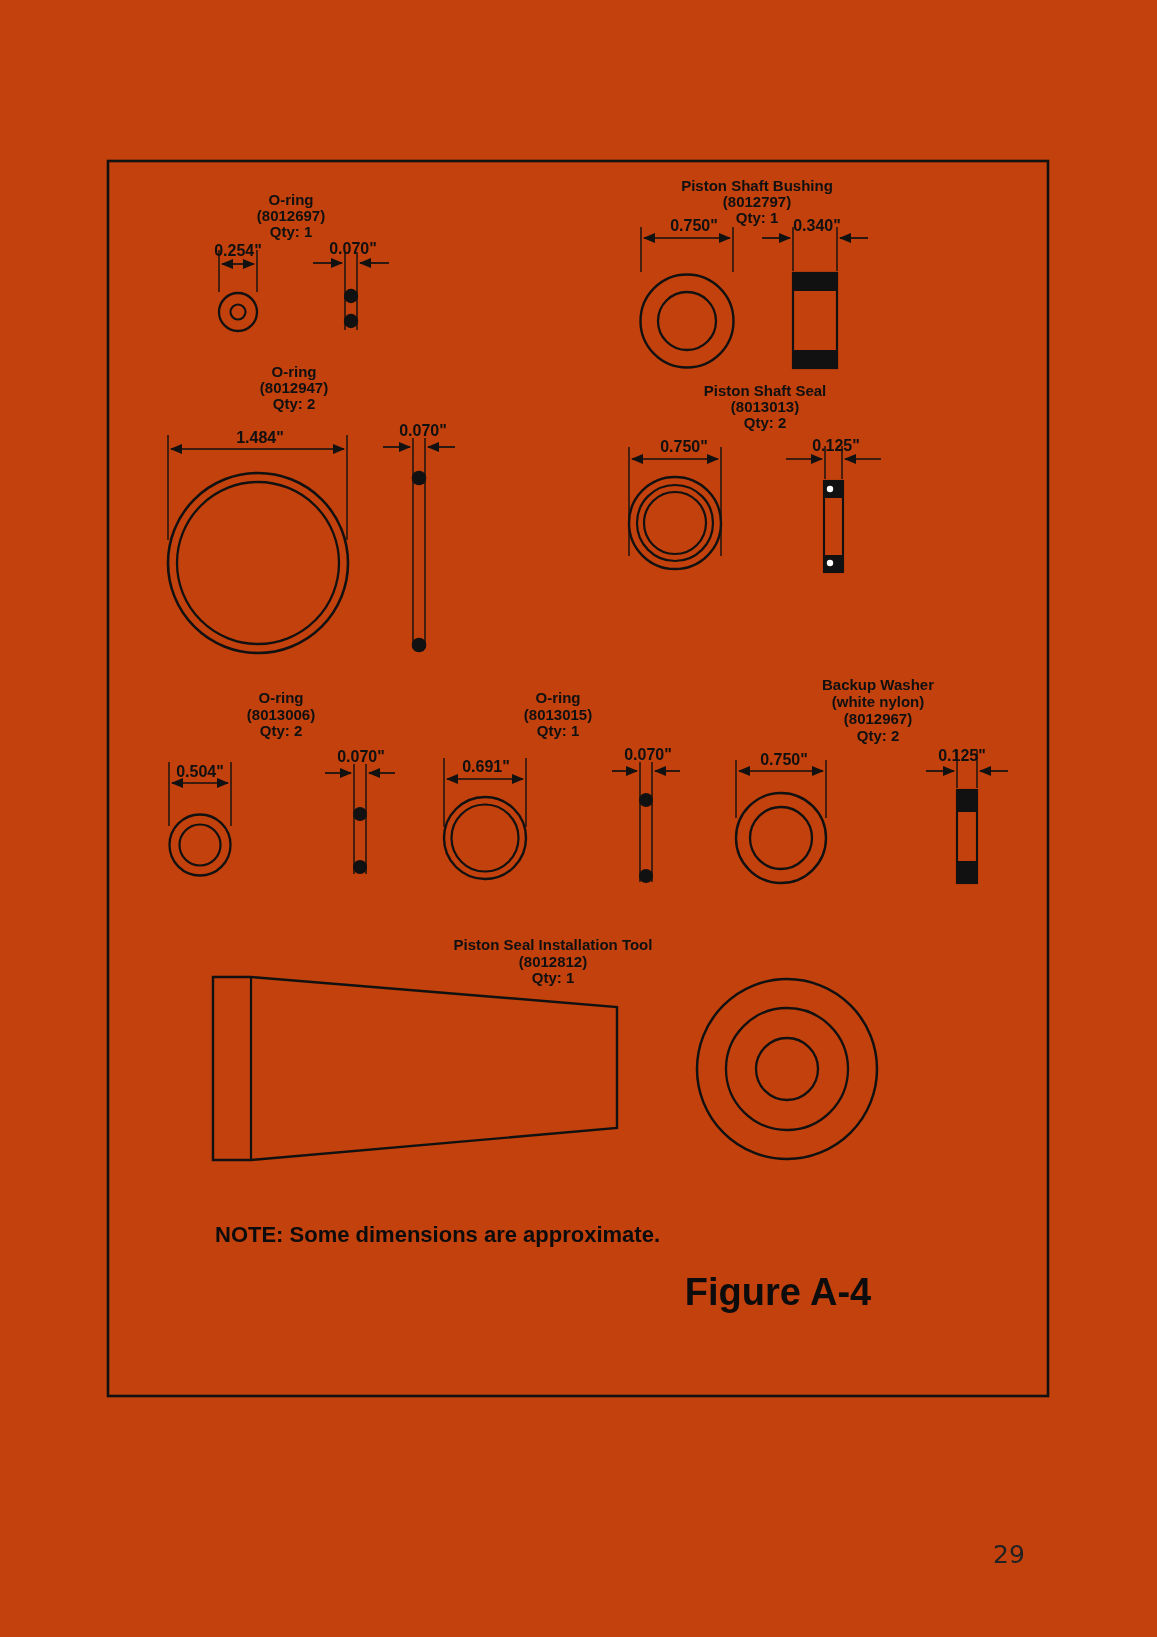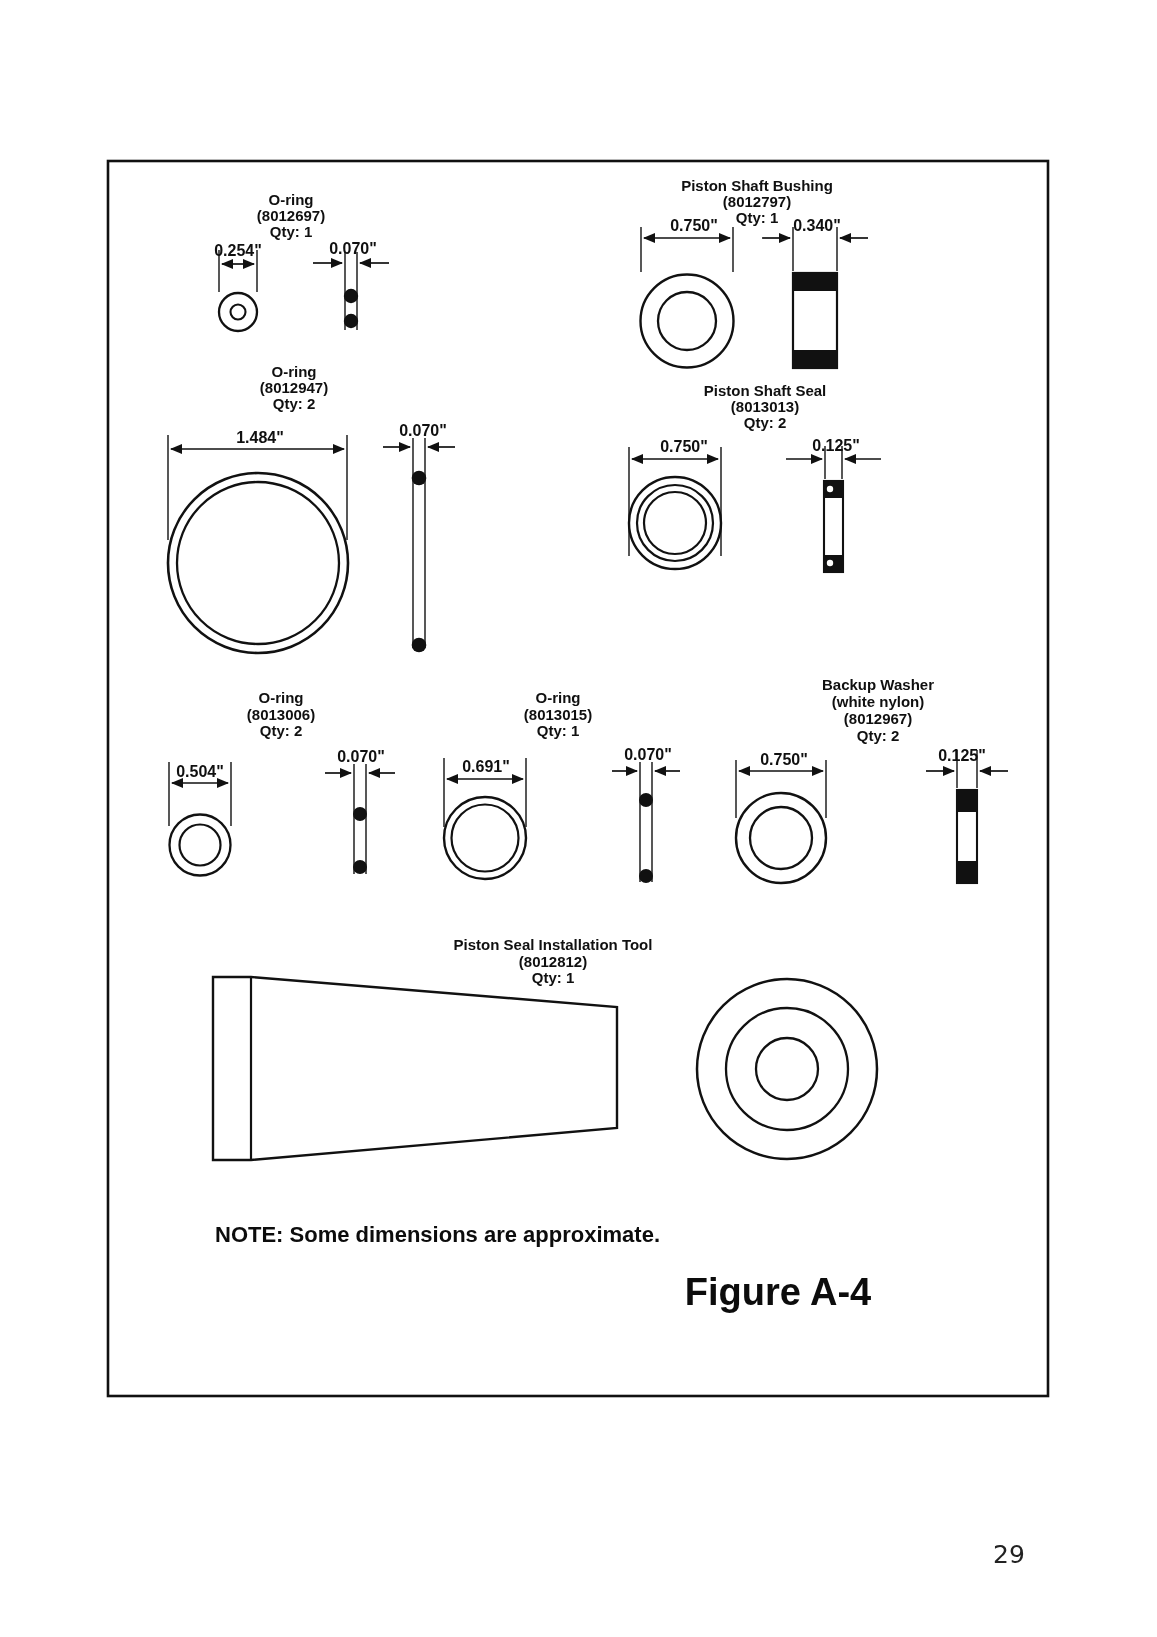--- a/index.html
+++ b/index.html
@@ -1,20 +1,20 @@
 <!DOCTYPE html>
 <html><head>
 <meta charset="utf-8">
 <style>
   html,body{margin:0;padding:0;background:#e8e8e8;}
   .page{
     position:relative;
     width:1157px;height:1637px;
     margin:0 auto;
-    background:#ffffff;
+    background:#c2410c;
     font-family:"Liberation Sans", sans-serif;
     overflow:hidden;
     text-decoration:underline;
   }
   svg{position:absolute;left:0;top:0;}
   .lbl{font:700 15px "Liberation Sans",sans-serif;fill:#101010;}
   .dim{font:700 16px "Liberation Sans",sans-serif;fill:#101010;}
   .note{font:700 22px "Liberation Sans",sans-serif;fill:#0c0c0c;}
   .caption{font:700 38px "Liberation Sans",sans-serif;fill:#0c0c0c;}
   .pageno{font:400 25px "DejaVu Sans",sans-serif;fill:#222;}

